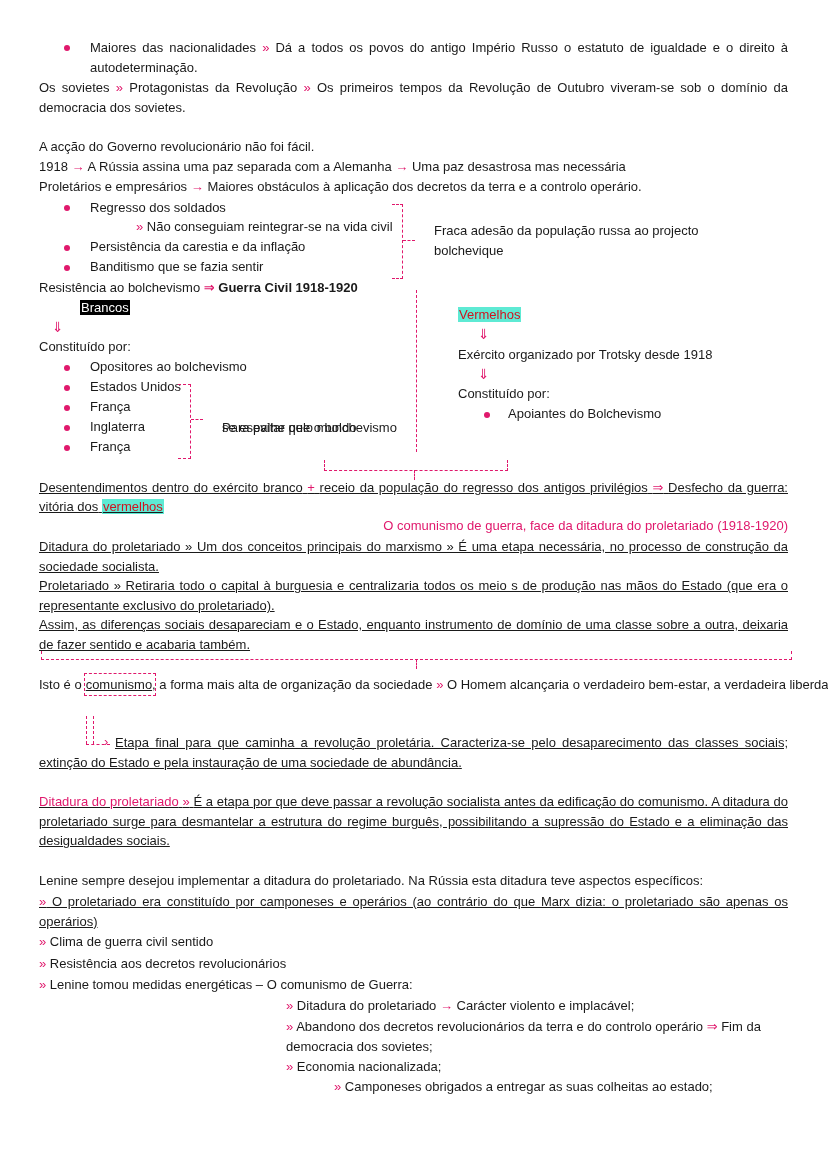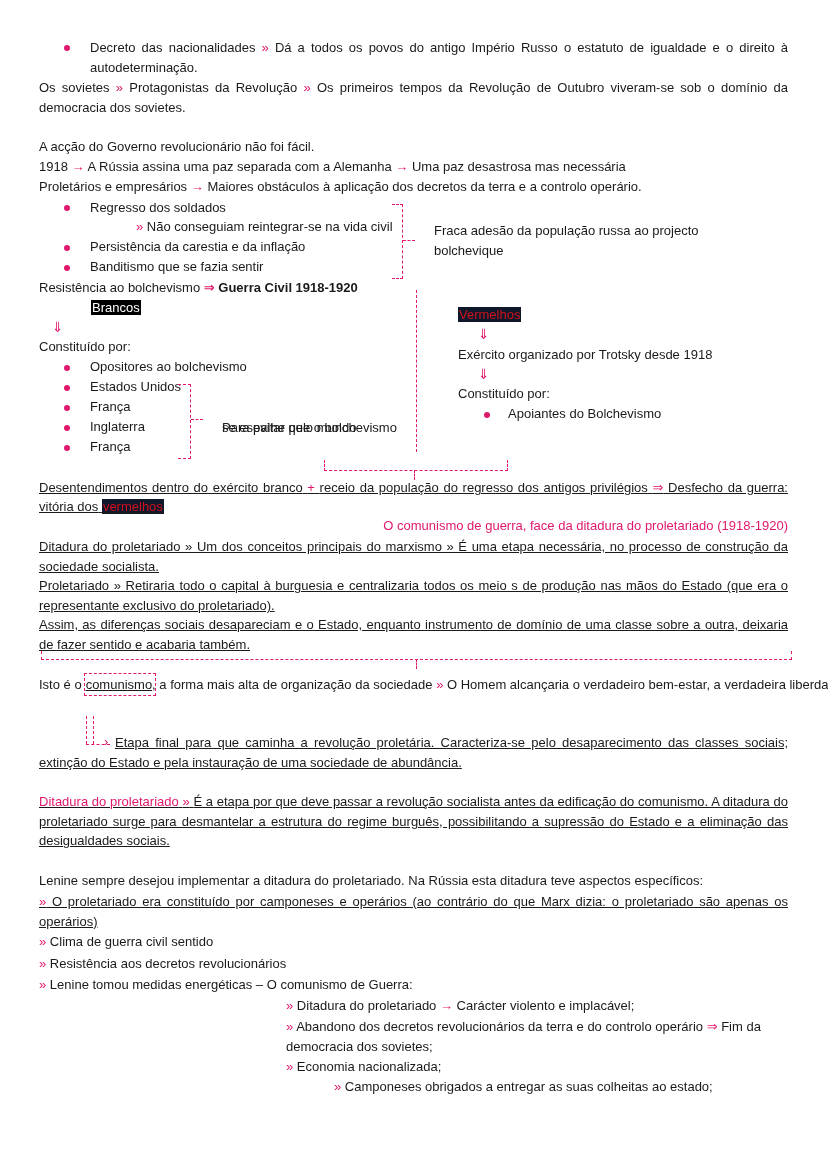--- a/index.html
+++ b/index.html
@@ -3,33 +3,33 @@
 <meta charset="utf-8">
 <style>
   html, body { margin: 0; padding: 0; background: #ffffff; }
   body { width: 828px; height: 1171px; position: relative; overflow: hidden;
          font-family: "Liberation Sans", "DejaVu Sans", sans-serif; font-size: 13px; color: #1a1a1a; }
   .ln { position: absolute; white-space: nowrap; line-height: 18px; }
   .just { position: absolute; left: 39px; width: 749px; line-height: 19.5px; text-align: justify; text-align-last: left; white-space: normal; text-decoration: underline; }
   .pk { color: #e0186c; }
   .bullet { position: absolute; width: 6px; height: 6px; border-radius: 50%; background: #e0186c; }
   .hl-black { background: #000; color: #fff; padding: 0 1px; }
-  .hl-red { background: #0f172a; color: #d0121e; padding: 0 1px; text-align: center; }
+  .hl-red { background: #5eead4; color: #d0121e; padding: 0 1px; text-align: center; }
   .bold { font-weight: bold; }
   .ul { text-decoration: underline; }
   .dash { position: absolute; border-color: #e0186c; border-style: dashed; border-width: 0; }
   .darr { color: #e0186c; font-size: 14px; }
   .right { text-align: right; }
 </style>
 </head>
 <body>
 
 <div class="bullet" style="left:64px;top:45px;"></div>
 <div class="ln" style="left:90px;top:39px;width:698px;text-align:justify;text-align-last:justify;">
-  <span>Decreto das nacionalidades</span>
+  <span>Maiores das nacionalidades</span>
   <span class="pk">»</span>
   <span>Dá a todos os povos do antigo Império Russo o estatuto de igualdade e o direito à</span>
 </div>
 <div class="ln" style="left:90px;top:59px;">autodeterminação.</div>
 
 <div class="ln" style="left:39px;top:79px;width:749px;text-align:justify;text-align-last:justify;">
   <span>Os sovietes</span>
   <span class="pk">»</span>
   <span>Protagonistas da Revolução</span>
   <span class="pk">»</span>
@@ -66,21 +66,21 @@
 <div class="dash" style="left:403px;top:240px;width:12px;height:0;border-top-width:1px;"></div>
 <div class="ln" style="left:434px;top:222px;">Fraca adesão da população russa ao projecto</div>
 <div class="ln" style="left:434px;top:242px;">bolchevique</div>
 
 <div class="ln" style="left:39px;top:279px;">
   <span>Resistência ao bolchevismo</span>
   <span class="pk bold">⇒</span>
   <span class="bold">Guerra Civil 1918-1920</span>
 </div>
 
-<div class="ln" style="left:50px;top:299px;padding-left:41px;">
+<div class="ln" style="left:39px;top:299px;padding-left:41px;">
   <span class="hl-black">Brancos</span>
 </div>
 <div class="ln darr" style="left:52px;top:318px;">⇓</div>
 <div class="ln" style="left:39px;top:338px;">Constituído por:</div>
 
 <div class="bullet" style="left:64px;top:365px;"></div>
 <div class="ln" style="left:90px;top:358px;">Opositores ao bolchevismo</div>
 <div class="bullet" style="left:64px;top:385px;"></div>
 <div class="ln" style="left:90px;top:378px;">Estados Unidos</div>
 <div class="bullet" style="left:64px;top:405px;"></div>

